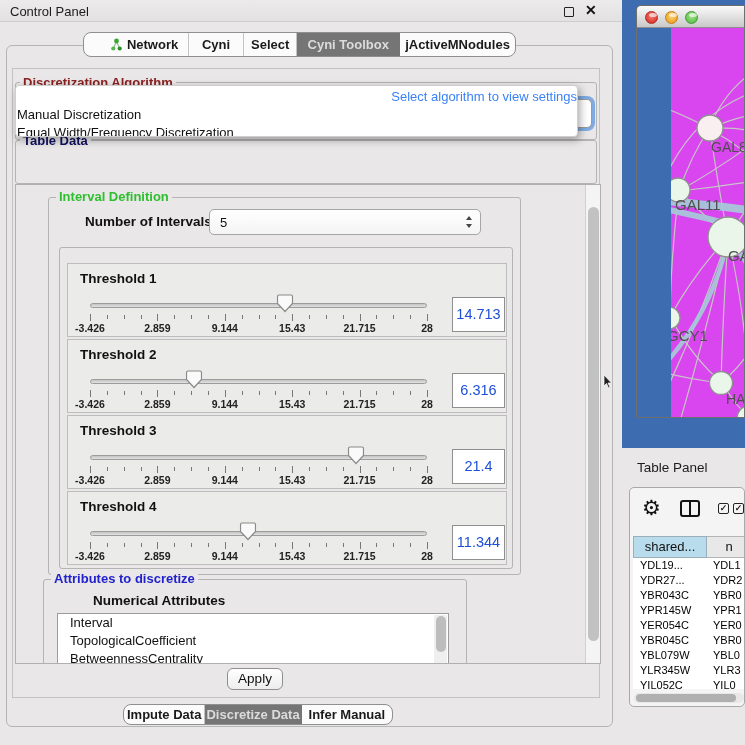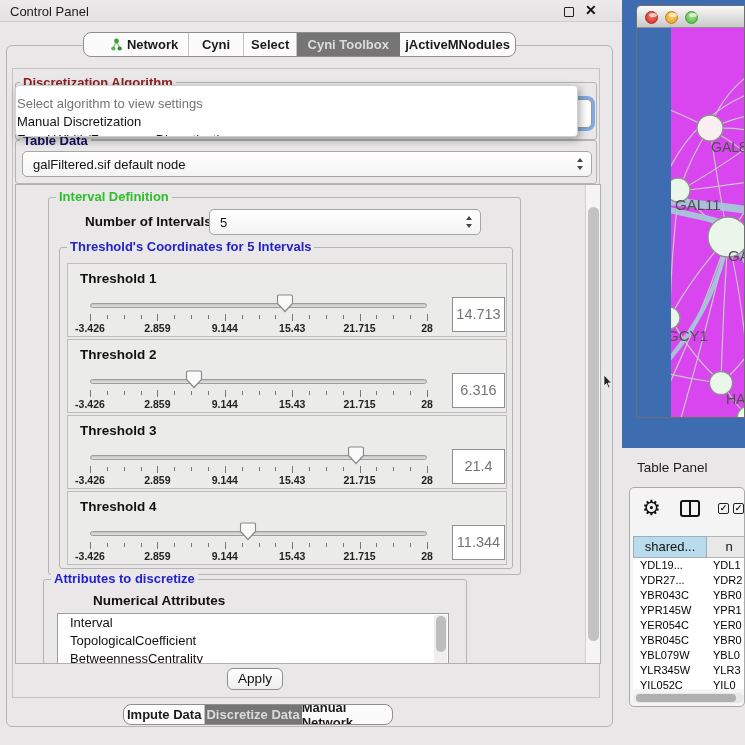--- a/index.html
+++ b/index.html
@@ -43,21 +43,21 @@
   .stepper { position:absolute; right:7px; top:50%; transform:translateY(-50%); width:7px; height:12px; }
   .stepper:before, .stepper:after { content:""; position:absolute; left:0; border-left:3.5px solid transparent; border-right:3.5px solid transparent; }
   .stepper:before { top:0; border-bottom:4px solid #444; }
   .stepper:after { bottom:0; border-top:4px solid #444; }
   .td-combo { left:22px; top:151px; width:570px; height:26px; }
 
   
   .popup { left:15px; top:85px; width:563px; height:52px; background:#fff; z-index:50;
     border:1px solid #cfcfcf; border-radius:4px; box-shadow:2px 3px 8px rgba(0,0,0,.35); overflow:hidden; }
   .popup .opt { font-size:13px; color:#111; padding:1px 0 1px 1px; line-height:16px; white-space:nowrap; }
-  .popup .opt.ph { color:#737373; text-align:left; padding-top:10px; }
+  .popup .opt.ph { color:#3b82f6; text-align:right; padding-top:3px; }
   .popup .opt.sel { font-weight:normal; }
 
   
   .viewport { left:15px; top:184px; width:586px; height:480px; border:1px solid #b0b0b0; overflow:hidden; background:#e9e7e7; }
   .vp-scrollbar { position:absolute; left:569px; top:0; width:16px; height:479px; background:#f4f4f4; border-left:1px solid #d0d0d0; }
   .vp-thumb { position:absolute; left:2px; top:22px; width:11px; height:434px; background:#c2c2c2; border-radius:6px; }
 
   .green-group { position:absolute; left:32px; top:12px; width:473px; height:378px; }
   .green-label { position:absolute; left:40px; top:5px; color:#2ebf2e; }
   .noi-label { position:absolute; left:69px; top:29px; font-size:13.5px; font-weight:bold; color:#111; }
@@ -80,21 +80,21 @@
   .track { position:absolute; left:0; top:39px; width:337px; height:5px; border:1px solid #9c9c9c; border-radius:3px;
     background:linear-gradient(#c3c3c3,#e2e2e2); }
   .tickrow { position:absolute; left:0; top:49px; width:337px; height:9px; }
   .tick { position:absolute; width:1px; background:#777; }
   .tick.minor { top:2px; height:4px; }
   .tick.major { top:1px; height:7px; }
   .ticklabels { position:absolute; left:0; top:58px; width:337px; height:12px; }
   .ticklabels span { position:absolute; transform:translateX(-50%); font-size:10.5px; font-weight:bold; color:#222; white-space:nowrap; }
   .handle { position:absolute; top:30px; transform:translateX(-50%); }
   .th-value { position:absolute; left:384px; top:33px; width:53px; height:35px; background:#fff; border:1px solid #8f8f8f;
-    font-size:14.5px; color:#737373; text-align:center; line-height:33px; }
+    font-size:14.5px; color:#1d4ed8; text-align:center; line-height:33px; }
 
   
   .apply-btn { left:227px; top:668px; width:56px; height:22px; background:linear-gradient(#ffffff,#ededed);
     border:1px solid #8f8f8f; border-radius:6px; font-size:13.5px; color:#111; text-align:center; line-height:20px; }
   .cursor { left:603px; top:375px; z-index:60; }
 
   
   .desktop { left:622px; top:0; width:123px; height:448px; background:#3e6cb0; }
   .net-window { left:636px; top:5px; width:109px; height:413px; border:1px solid #6e6e6e; border-radius:5px 0 0 0; overflow:hidden; }
   .net-titlebar { position:absolute; left:0; top:0; width:109px; height:22px;
@@ -166,42 +166,37 @@
         <span>jActiveMNodules</span>
       </div>
     </div>
 
   <div class="abs group algo-group"></div>
   <div class="abs group-label algo-label">Discretization Algorithm</div>
   <div class="abs focus-ring"></div>
 
   <div class="abs group td-group"></div>
   <div class="abs group-label td-label">Table Data</div>
-  <div class="abs combo td-combo">
-    <span class="cval">galFiltered.sif default node</span>
-    <span class="stepper"></span>
-  </div>
 
   <div class="abs popup" id="algo-popup">
       <div class="opt ph">Select algorithm to view settings</div>
       <div class="opt sel">Manual Discretization</div>
       <div class="opt">Equal Width/Frequency Discretization</div>
     </div>
 
   <div class="abs viewport">
     <div class="group green-group" style="border-color:#b4b4b4;"></div>
     <div class="group-label green-label">Interval Definition</div>
     <div class="noi-label">Number of Intervals</div>
     <div class="combo noi-combo">
       <span class="cval">5</span>
       <span class="stepper"></span>
     </div>
 
     <div class="group blue-group"></div>
-    <div class="group-label blue-label">Threshold's Coordinates for 5 Intervals</div>
     <div class="th-stack" id="threshold-stack">
         <div class="th-box">
           <div class="th-title">Threshold 1</div>
           <div class="rail">
             <div class="track"></div>
             <div class="tickrow">
               <span class="tick major" style="left:0%"></span>
               <span class="tick minor" style="left:5%"></span>
               <span class="tick minor" style="left:10%"></span>
               <span class="tick minor" style="left:15%"></span>
@@ -381,21 +376,21 @@
 
   <div class="abs apply-btn">Apply</div>
   <div class="abs tabbar bottom-tabs" id="bottom-tabs">
       <div class="tab" style="width: 82px;">
         <span>Impute Data</span>
       </div>
       <div class="tab sel" style="width: 97px;">
         <span>Discretize Data</span>
       </div>
       <div class="tab" style="width: 91px;">
-        <span>Manual Network</span>
+        <span>Infer Manual</span>
       </div>
     </div>
 
   <svg class="abs cursor" width="10" height="14" viewBox="0 0 10 14">
     <path d="M1,0 L1,11 L3.5,8.5 L5.5,13 L7,12.2 L5,8 L8.5,8 Z" fill="#222" stroke="#fff" stroke-width="0.7"></path>
   </svg>
 
   <div class="abs desktop"></div>
   <div class="abs net-window">
     <div class="net-titlebar">

